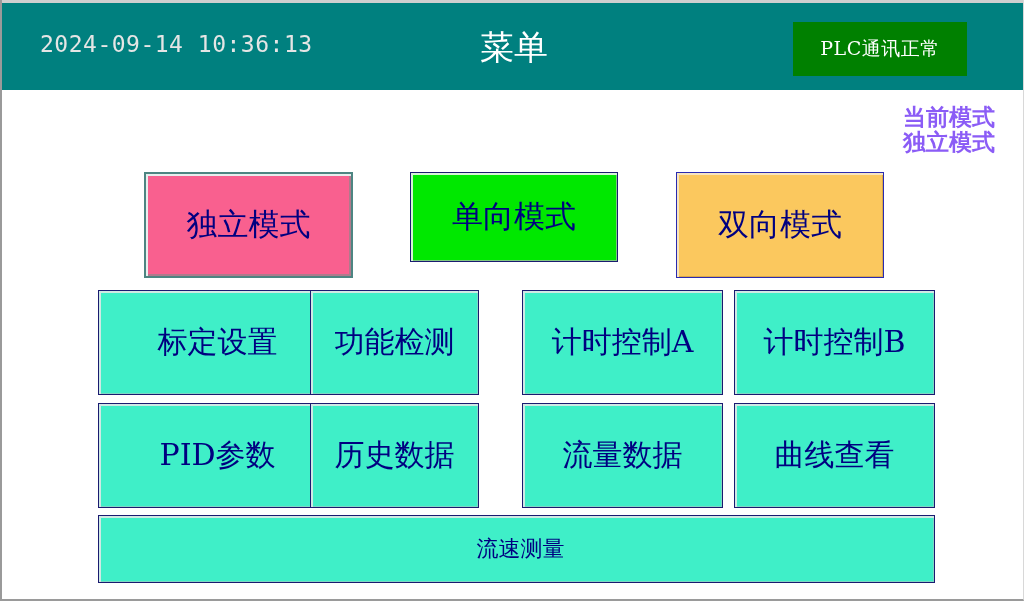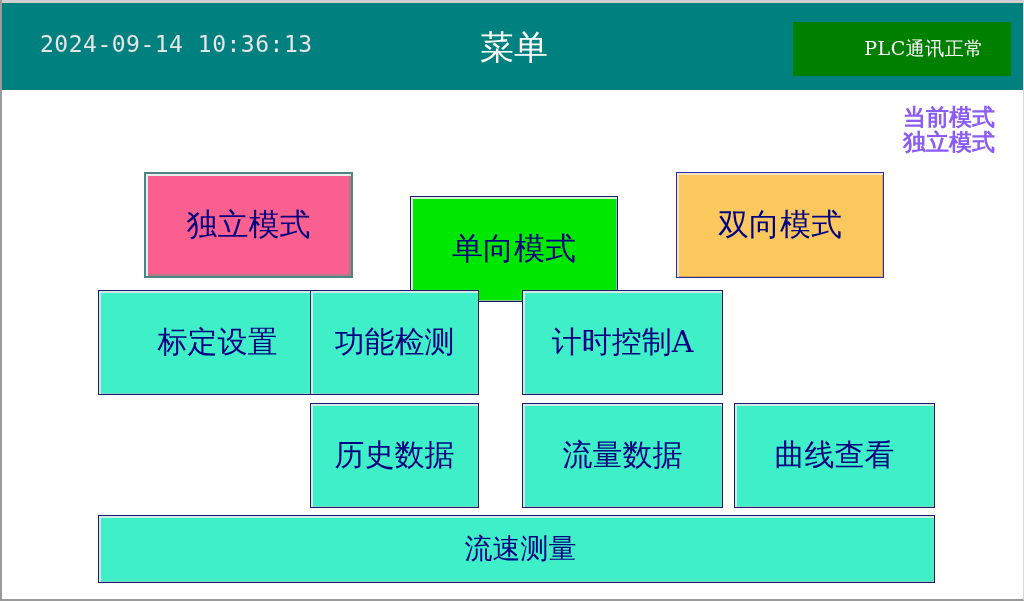--- a/index.html
+++ b/index.html
@@ -68,21 +68,20 @@
     width: 174px;
     height: 54px;
     background: #008000;
     color: #ffffff;
     font-family: "DejaVu Serif", "Liberation Serif", serif;
     font-size: 19px;
     display: flex;
     align-items: center;
     justify-content: center;
     letter-spacing: 0.5px;
-    padding-left: 44px;
   }
 
   
   #mode-indicator {
     position: absolute;
     right: 28px;
     top: 104px;
     text-align: right;
     color: #8b5cf6;
     font-family: "DejaVu Serif", "Liberation Serif", serif;
@@ -127,37 +126,37 @@
     box-shadow: inset 2px 2px 0 #d6f3d6, inset -1px -1px 0 #7fc87f;
   }
   .btn-mode-orange {
     background: #FBC85E;
     border: 1px solid #2a2ab0;
     box-shadow: inset 2px 2px 0 #f6e4c0, inset -1px -1px 0 #d8a84a;
   }
 
   
   #btn-mode-independent { left: 142px; top: 172px; width: 209px; height: 106px; }
-  #btn-mode-oneway      { left: 408px; top: 172px; width: 208px; height: 106px; margin-top: 24px; }
+  #btn-mode-oneway      { left: 408px; top: 172px; width: 208px; height: 90px; }
   #btn-mode-twoway      { left: 674px; top: 172px; width: 208px; height: 106px; }
 
   
   .col1 { left: 96px;  width: 239px; }
   .col2 { left: 308px; width: 169px; }
   .col3 { left: 520px; width: 201px; }
   .col4 { left: 732px; width: 201px; }
   .row2 { top: 290px; height: 105px; }
   .row3 { top: 403px; height: 105px; }
 
   #btn-flow-speed {
     left: 96px;
     top: 515px;
     width: 837px;
     height: 68px;
-    font-size: 28px;
+    font-size: 22px;
     padding-left: 8px;
   }
 </style>
 </head>
 <body>
 
 <div id="screen">
 
   <div id="header">
     <div id="datetime">2024-09-14 10:36:13</div>
@@ -177,21 +176,23 @@
   <div class="btn btn-mode btn-mode-green" id="btn-mode-oneway">单向模式</div>
 
   <div class="btn btn-mode btn-mode-orange" id="btn-mode-twoway">双向模式</div>
 
   <div class="btn btn-func col1 row2">标定设置</div>
 
   <div class="btn btn-func col2 row2">功能检测</div>
 
   <div class="btn btn-func col3 row2">计时控制A</div>
 
-
+  <div class="btn btn-func col4 row2">计时控制B</div>
+
+  <div class="btn btn-func col1 row3">PID参数</div>
 
   <div class="btn btn-func col2 row3">历史数据</div>
 
   <div class="btn btn-func col3 row3">流量数据</div>
 
   <div class="btn btn-func col4 row3">曲线查看</div>
 
   <div class="btn btn-func" id="btn-flow-speed">流速测量</div>
 
 </div>

